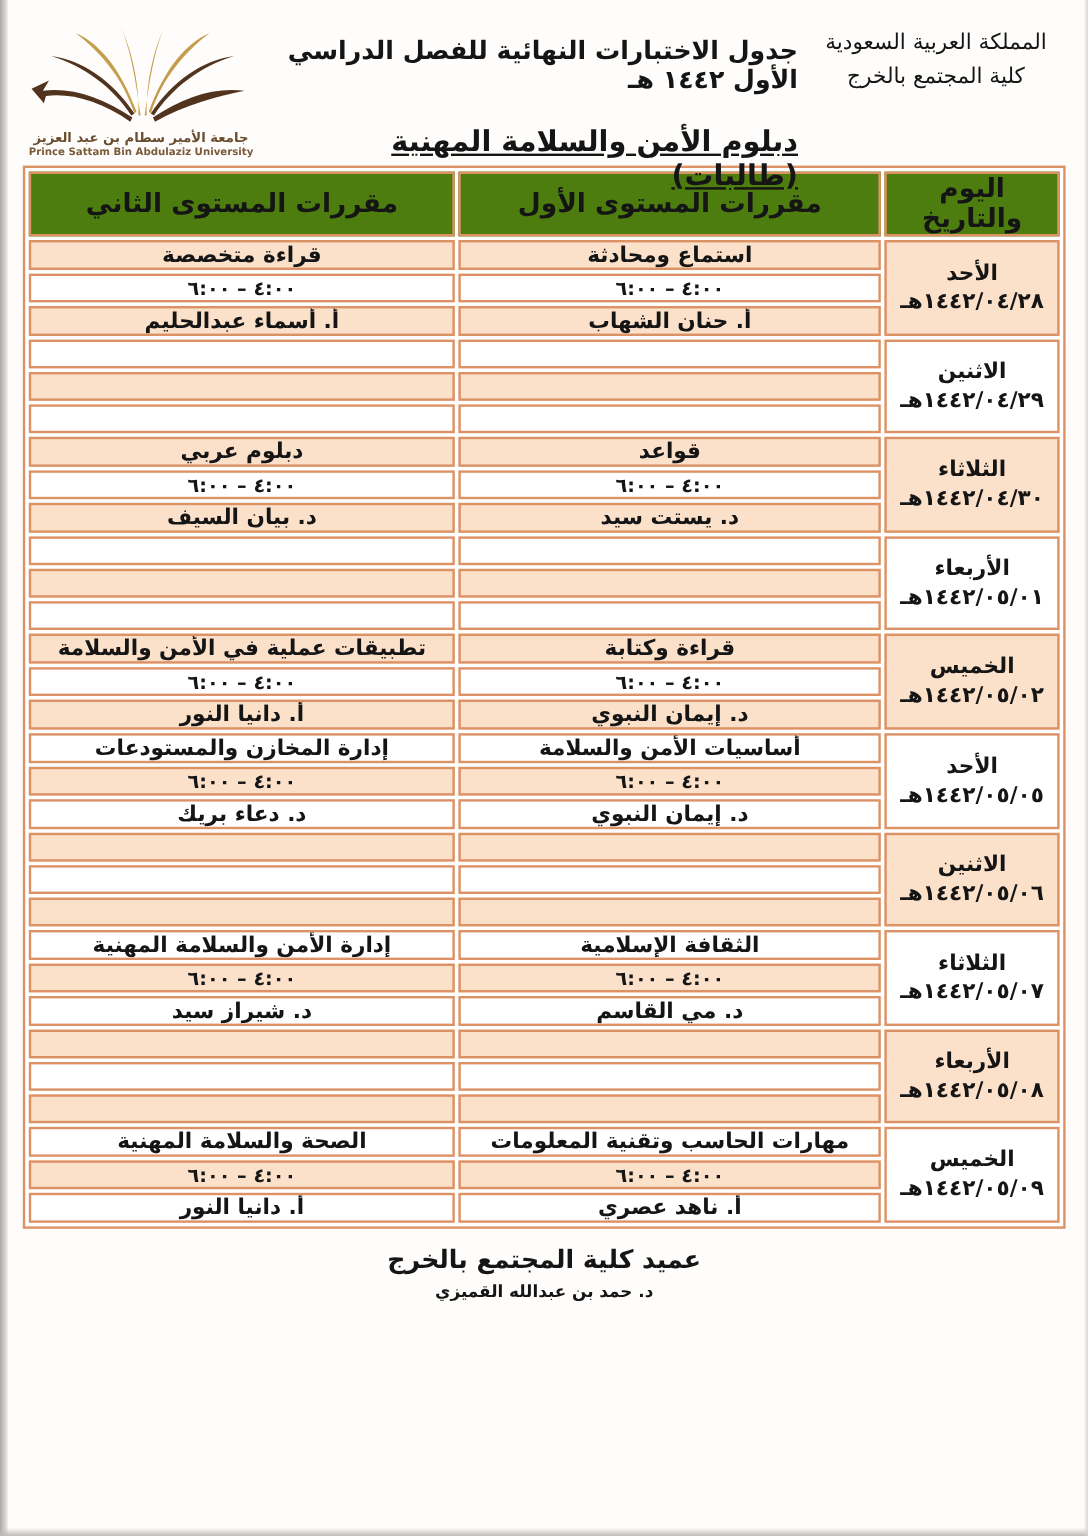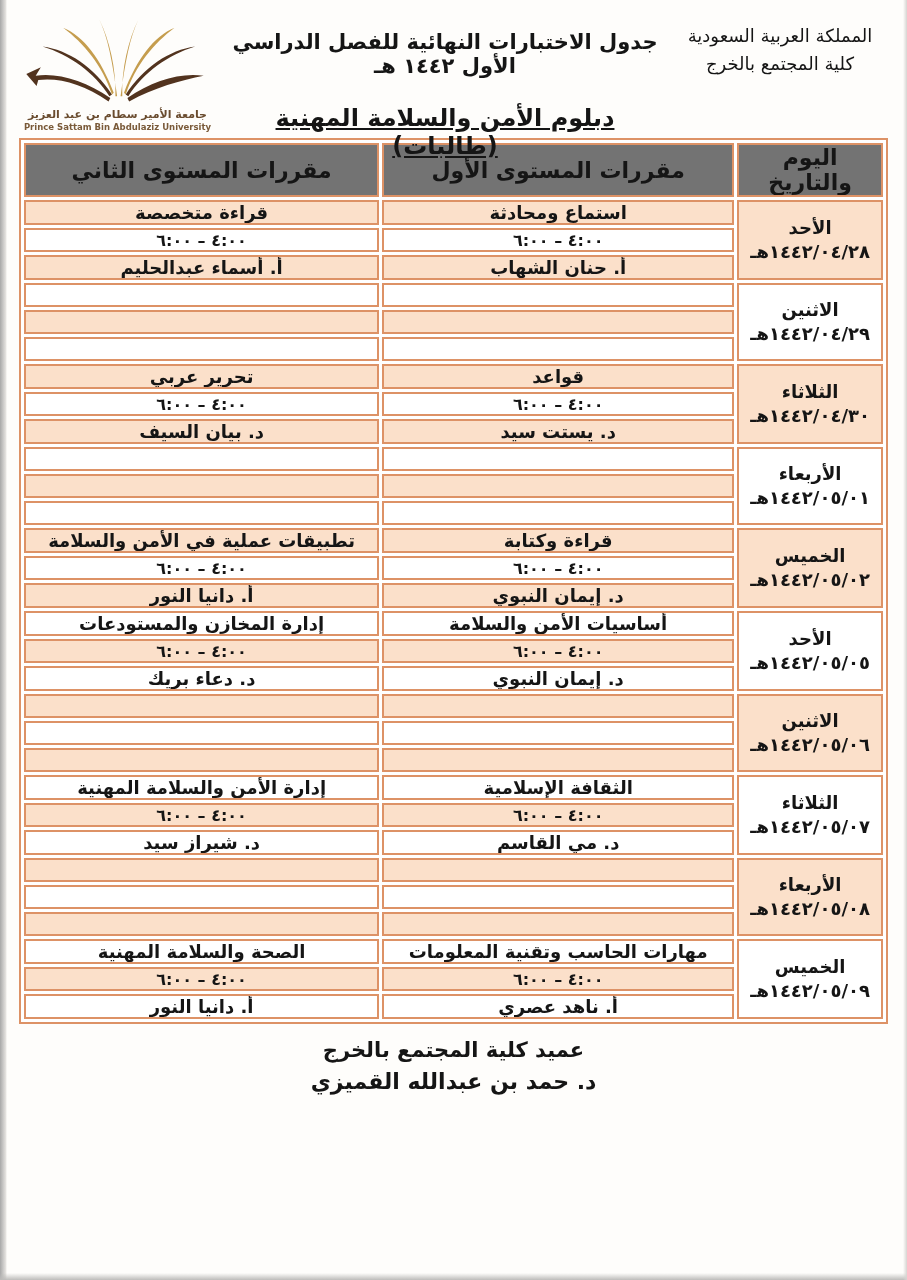--- a/index.html
+++ b/index.html
@@ -19,57 +19,57 @@
   
   .top-header {
     display:flex; flex-direction:row; align-items:flex-start;
     padding:14px 12px 0 10px; height:134px;
   }
   .uni-block {
     width:230px; text-align:center; font-weight:normal;
     font-size:18px; line-height:1.55; padding-top:8px;
   }
   .title-block {
-    flex:1; text-align:center; font-weight:bold; padding-top:16px;
+    flex:1; font-weight:bold; padding-top:16px;
   }
   .title-line1 { font-size:21px; }
   .title-line2 { font-size:24px; margin-top:26px;text-decoration:underline; }
   .logo-block { width:215px; text-align:center; }
   .logo-block svg { display:block; margin:0 auto; }
   .logo-ar { font-size:11px; font-weight:bold; color:#6a4c2f; margin-top:-2px; }
   .logo-en { font-size:8.5px; font-weight:bold; color:#7a5a39; margin-top:1px; }
 
   
   table.exam {
     width:869px; margin:4px auto 0 auto;
     border-collapse:separate; border-spacing:3px;
     border:2px solid #dd9266;
     background:#fff;
   }
   table.exam td, table.exam th {
     border:2px solid #dd9266;
     text-align:center; vertical-align:middle;
     font-weight:bold; overflow:hidden;
   }
-  th.hdr { height:46px; font-size:22px; background:#737373; }
+  th.hdr { height:46px; font-size:22px; background:#4d7c0f; }
   td.cell { height:24px; font-size:18px; }
   td.time { font-size:16px; }
   td.day-cell { font-size:22px; line-height:1.35; }
   td.day-cell .dayname { font-size:18px; }
   td.day-cell .daydate { font-size:18px; }
   .fill-p { background:#fbe0ca; }
   .fill-w { background:#ffffff; }
 
   
   .approval {
     margin-top:14px; text-align:center; font-weight:bold;
   }
   .approval .l1 { font-size:19px; }
   .approval .l2 { font-size:21px; margin-top:7px; }
-  .approval .l3 { font-size:22px; margin-top:7px; }
+  .approval .l3 { font-size:14px; margin-top:7px; }
 </style>
 </head>
 <body>
 
 <div class="edge-left"></div>
 <div class="edge-bottom"></div>
 <div class="edge-right"></div>
 
 <div class="top-header">
   <div class="uni-block">
@@ -151,21 +151,21 @@
       <tr>
         <td class="cell fill-w"></td>
         <td class="cell fill-w"></td>
       </tr>
       <tr>
         <td rowspan="3" class="day-cell fill-p">
           <div class="dayname">الثلاثاء</div>
           <div class="daydate">١٤٤٢/٠٤/٣٠هـ</div>
         </td>
         <td class="cell fill-p">قواعد</td>
-        <td class="cell fill-p">تحرير عربي</td>
+        <td class="cell fill-p">دبلوم عربي</td>
       </tr>
       <tr>
         <td class="cell fill-w time">٤:٠٠ – ٦:٠٠</td>
         <td class="cell fill-w time">٤:٠٠ – ٦:٠٠</td>
       </tr>
       <tr>
         <td class="cell fill-p">د. يستت سيد</td>
         <td class="cell fill-p">د. بيان السيف</td>
       </tr>
       <tr>

